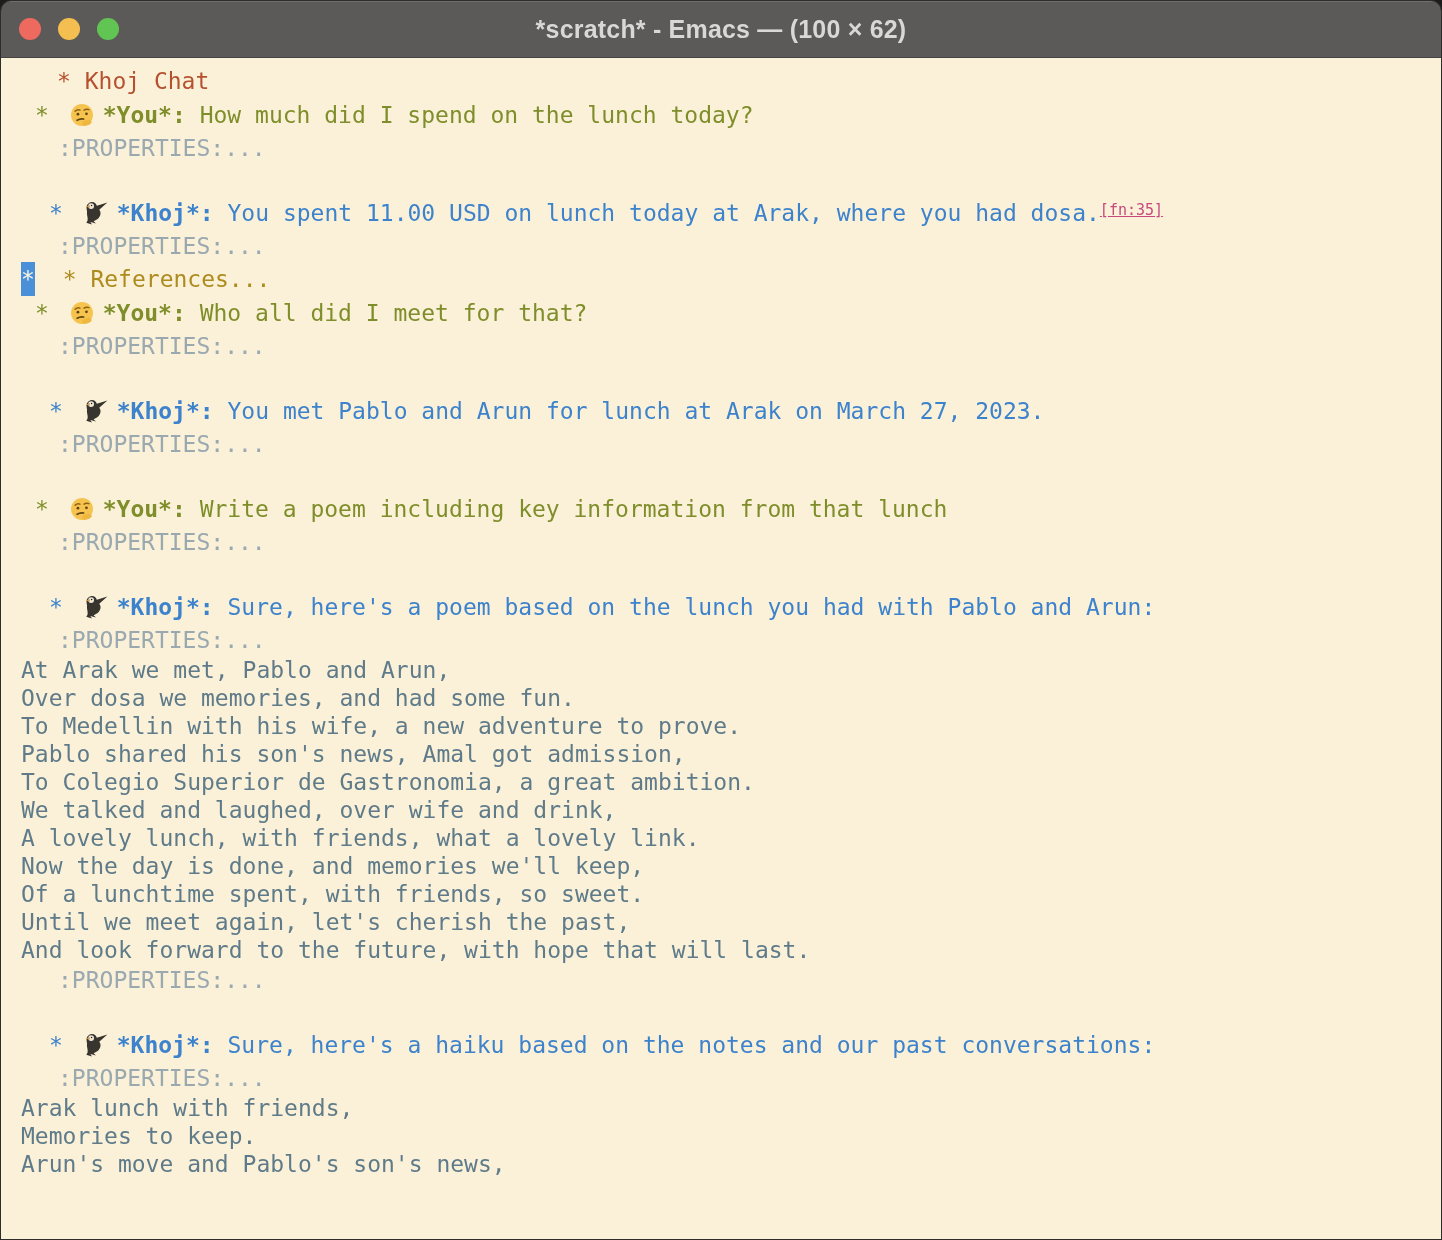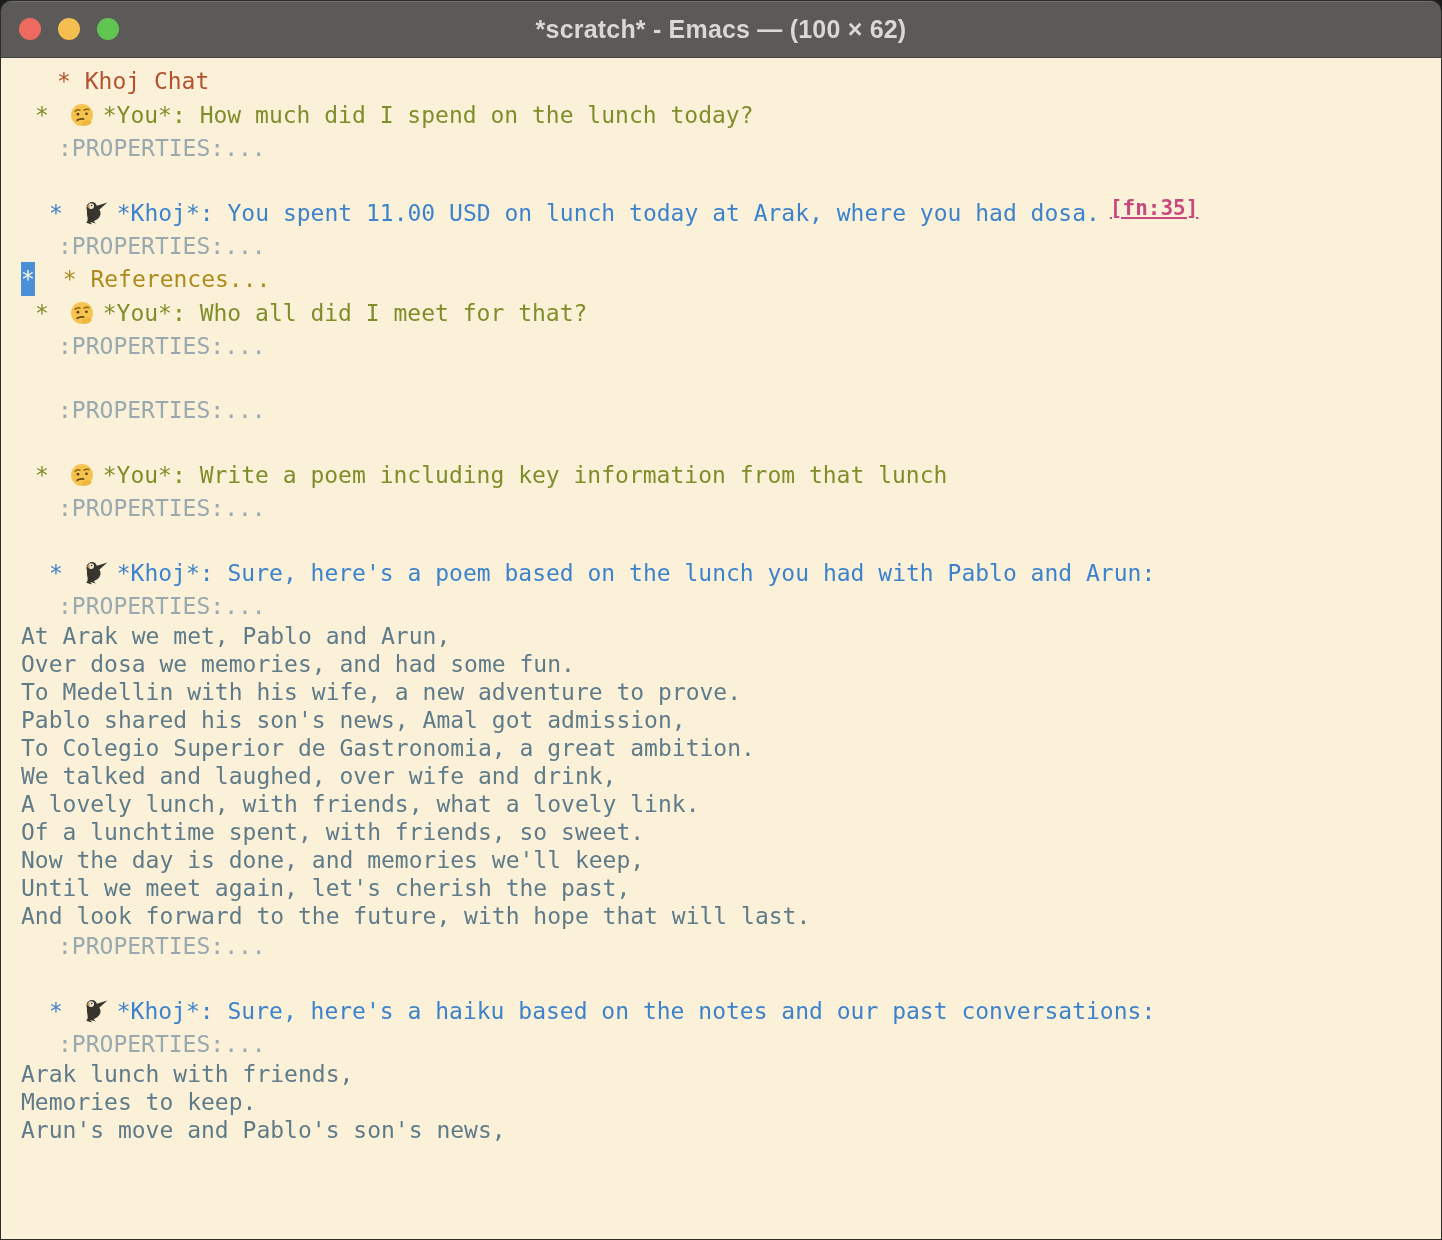--- a/index.html
+++ b/index.html
@@ -28,30 +28,30 @@
   }
   .line{white-space:pre;font-size:23px;}
   .line.h1,.line.you,.line.khoj,.line.refs{height:34px;line-height:34px;}
   .line.props,.line.blank{height:32px;line-height:32px;}
   .line.body{height:28px;line-height:28px;}
   .line.h1{color:var(--heading_red);margin-left:36px;}
   .line.you{color:var(--you_green);padding-left:14px;}
   .line.khoj{color:var(--khoj_blue);padding-left:28px;}
   .line.props{color:var(--drawer_gray);padding-left:37px;}
   .line.body{color:var(--body_slate);}
-  .speaker{font-weight:normal;}
+  .speaker{font-weight:bold;}
   .emoji{display:inline-block;vertical-align:-5px;margin:0 8px 0 6px;}
   .cursor{
     display:inline-block;width:14px;background:var(--cursor_bg);
     color:var(--cursor_text);text-align:center;
   }
   .refs-text{color:var(--references_gold);}
   .footnote{
-    color:var(--footnote_magenta);text-decoration:underline;font-size:21px;
-    position:relative;top:-6px;margin-left:10px;cursor:pointer;font-weight:bold;
+    color:var(--footnote_magenta);text-decoration:underline;font-size:15px;
+    position:relative;top:-6px;cursor:pointer;
   }
 </style>
 </head>
 <body>
 
 <div class="window">
   <div class="titlebar">
     <div class="lights">
       <span class="light red"></span>
       <span class="light yellow"></span>
@@ -84,20 +84,26 @@
             <circle cx="16" cy="16" r="13.5" fill="#f6c34f"></circle>
             <path d="M7.5 11.5 Q10.5 8.5 13.5 10" stroke="#8a6215" stroke-width="1.8" fill="none" stroke-linecap="round"></path>
             <path d="M18.5 10 Q21.5 8 24.5 9.5" stroke="#8a6215" stroke-width="1.8" fill="none" stroke-linecap="round"></path>
             <circle cx="11" cy="15" r="1.7" fill="#5f4410"></circle>
             <circle cx="21.5" cy="14.5" r="1.7" fill="#5f4410"></circle>
             <path d="M10 22.5 Q14 20 18 21" stroke="#5f4410" stroke-width="2" fill="none" stroke-linecap="round"></path>
             <ellipse cx="22" cy="25.5" rx="6" ry="3.2" fill="#eeb83e" transform="rotate(-18 22 25.5)"></ellipse>
           </svg></span><span class="speaker">*You*:</span><span> Who all did I meet for that?</span></div>
       <div class="line props"><span>:PROPERTIES:...</span></div>
       <div class="line blank"></div>
+      <div class="line khoj"><span>* </span><span class="emoji"><svg width="26" height="26" viewBox="0 0 32 32">
+            <path d="M7 4 C11 1 16 3 17 7 L30 3 L20 12 C24 17 20 24 13 26 L16 29 L9 27 L11 30 L4 28 C8 24 4 19 5 14 C4 9 4 6 7 4 Z" fill="#38342e"></path>
+            <circle cx="10" cy="7.5" r="3.6" fill="#efe9dc"></circle>
+            <path d="M8.2 6.2 L4 8 L8.4 9.4 Z" fill="#d89a35"></path>
+            <circle cx="10.6" cy="6.8" r="0.9" fill="#1c1a17"></circle>
+          </svg></span><span class="speaker">*Khoj*:</span><span> You met Pablo and Arun for lunch at Arak on March 27, 2023.</span></div>
       <div class="line props"><span>:PROPERTIES:...</span></div>
       <div class="line blank"></div>
       <div class="line you"><span>* </span><span class="emoji"><svg width="26" height="26" viewBox="0 0 32 32">
             <circle cx="16" cy="16" r="13.5" fill="#f6c34f"></circle>
             <path d="M7.5 11.5 Q10.5 8.5 13.5 10" stroke="#8a6215" stroke-width="1.8" fill="none" stroke-linecap="round"></path>
             <path d="M18.5 10 Q21.5 8 24.5 9.5" stroke="#8a6215" stroke-width="1.8" fill="none" stroke-linecap="round"></path>
             <circle cx="11" cy="15" r="1.7" fill="#5f4410"></circle>
             <circle cx="21.5" cy="14.5" r="1.7" fill="#5f4410"></circle>
             <path d="M10 22.5 Q14 20 18 21" stroke="#5f4410" stroke-width="2" fill="none" stroke-linecap="round"></path>
             <ellipse cx="22" cy="25.5" rx="6" ry="3.2" fill="#eeb83e" transform="rotate(-18 22 25.5)"></ellipse>
@@ -111,22 +117,22 @@
             <circle cx="10.6" cy="6.8" r="0.9" fill="#1c1a17"></circle>
           </svg></span><span class="speaker">*Khoj*:</span><span> Sure, here's a poem based on the lunch you had with Pablo and Arun:</span></div>
       <div class="line props"><span>:PROPERTIES:...</span></div>
       <div class="line body"><span>At Arak we met, Pablo and Arun,</span></div>
       <div class="line body"><span>Over dosa we memories, and had some fun.</span></div>
       <div class="line body"><span>To Medellin with his wife, a new adventure to prove.</span></div>
       <div class="line body"><span>Pablo shared his son's news, Amal got admission,</span></div>
       <div class="line body"><span>To Colegio Superior de Gastronomia, a great ambition.</span></div>
       <div class="line body"><span>We talked and laughed, over wife and drink,</span></div>
       <div class="line body"><span>A lovely lunch, with friends, what a lovely link.</span></div>
+      <div class="line body"><span>Now the day is done, and memories we'll keep,</span></div>
       <div class="line body"><span>Of a lunchtime spent, with friends, so sweet.</span></div>
-      <div class="line body"><span>Now the day is done, and memories we'll keep,</span></div>
       <div class="line body"><span>Until we meet again, let's cherish the past,</span></div>
       <div class="line body"><span>And look forward to the future, with hope that will last.</span></div>
       <div class="line props"><span>:PROPERTIES:...</span></div>
       <div class="line blank"></div>
       <div class="line khoj"><span>* </span><span class="emoji"><svg width="26" height="26" viewBox="0 0 32 32">
             <path d="M7 4 C11 1 16 3 17 7 L30 3 L20 12 C24 17 20 24 13 26 L16 29 L9 27 L11 30 L4 28 C8 24 4 19 5 14 C4 9 4 6 7 4 Z" fill="#38342e"></path>
             <circle cx="10" cy="7.5" r="3.6" fill="#efe9dc"></circle>
             <path d="M8.2 6.2 L4 8 L8.4 9.4 Z" fill="#d89a35"></path>
             <circle cx="10.6" cy="6.8" r="0.9" fill="#1c1a17"></circle>
           </svg></span><span class="speaker">*Khoj*:</span><span> Sure, here's a haiku based on the notes and our past conversations:</span></div>

